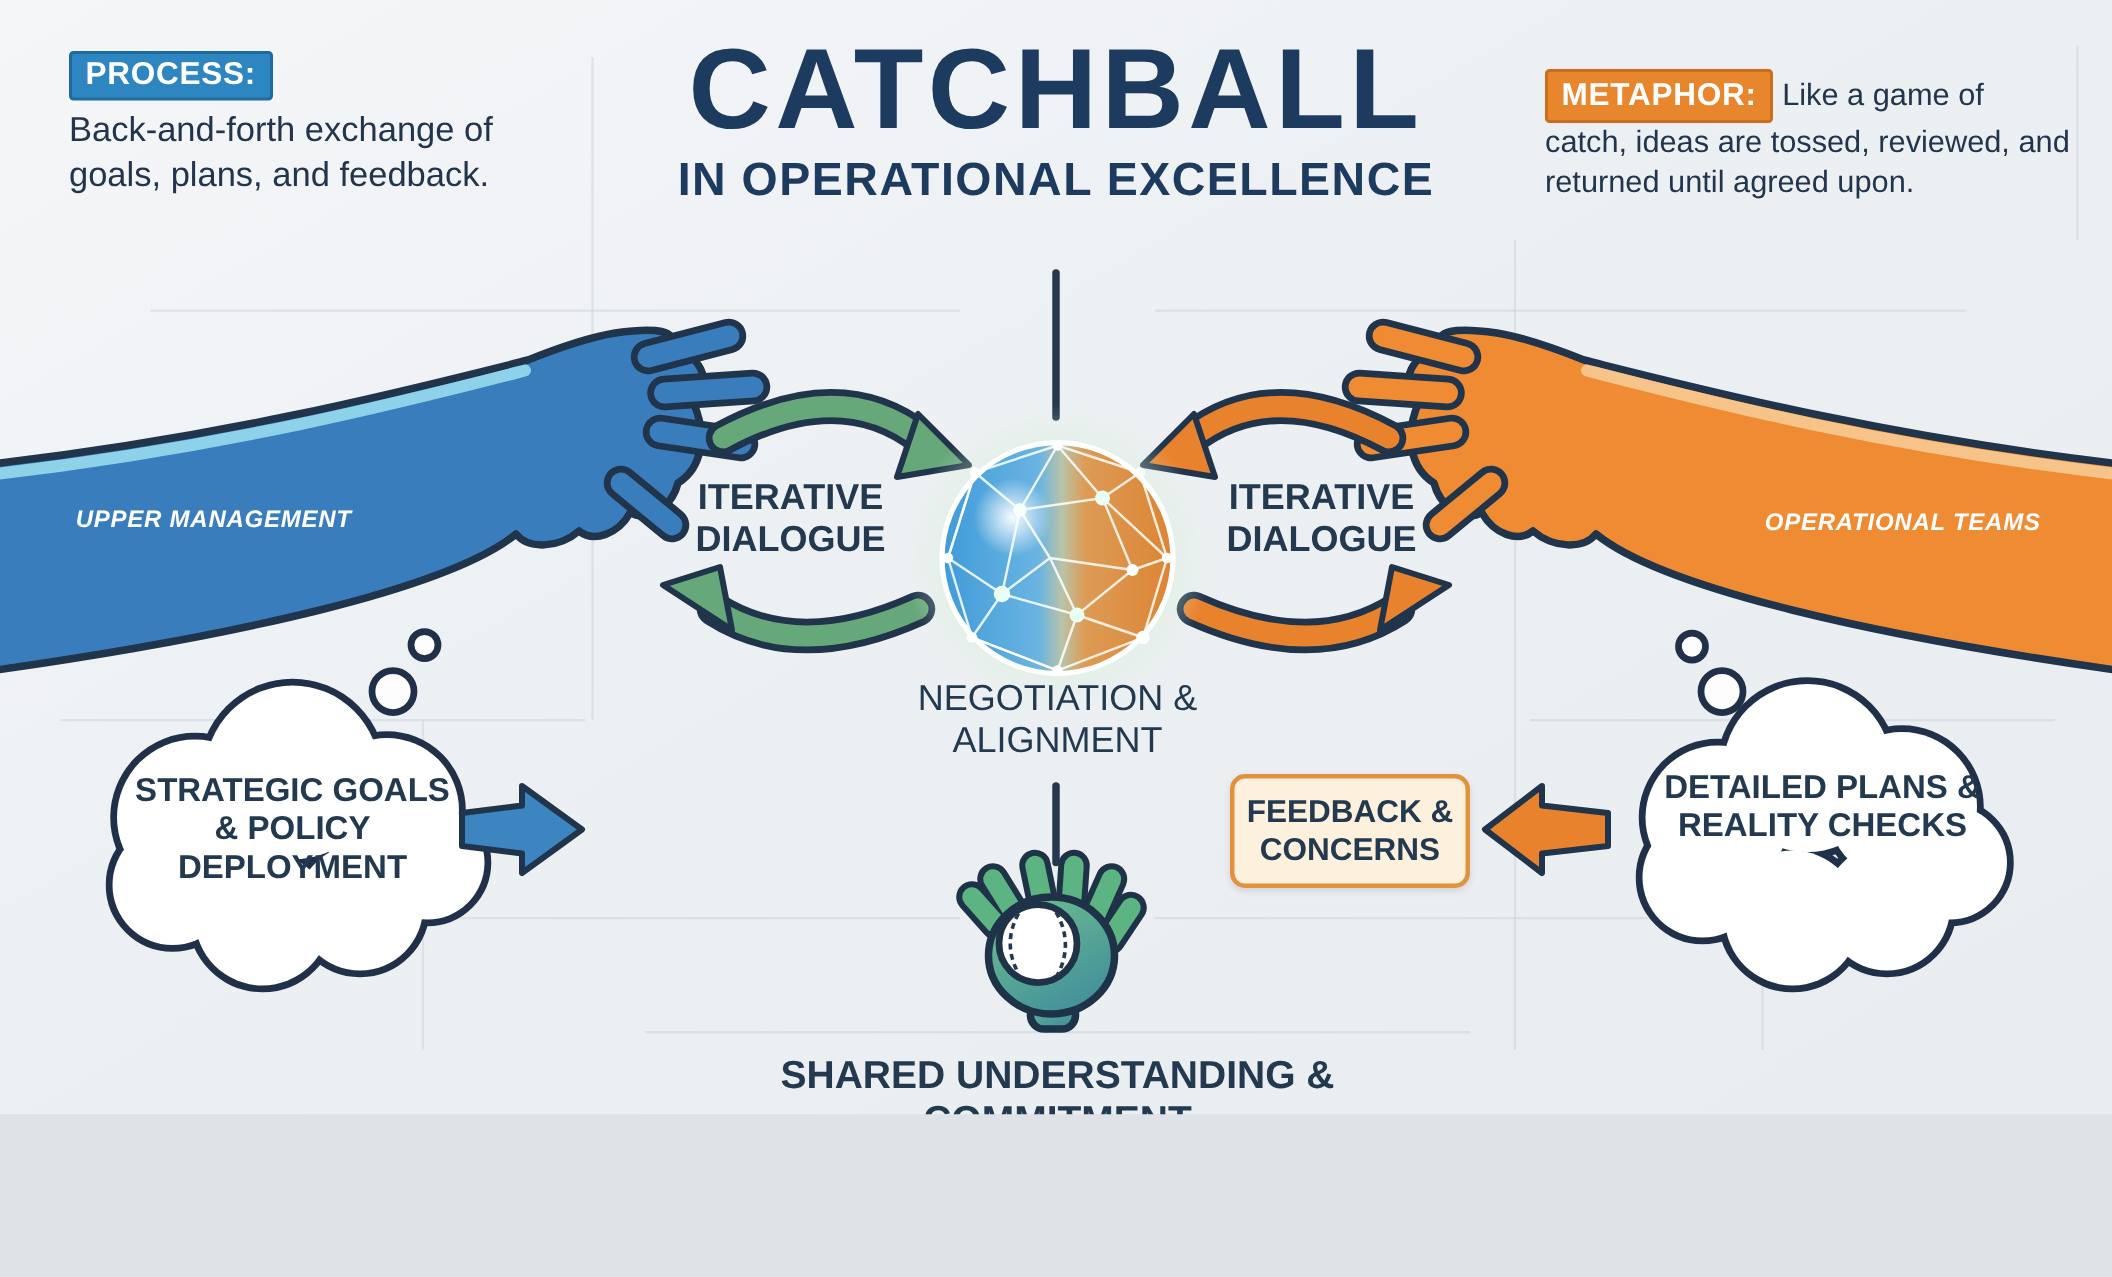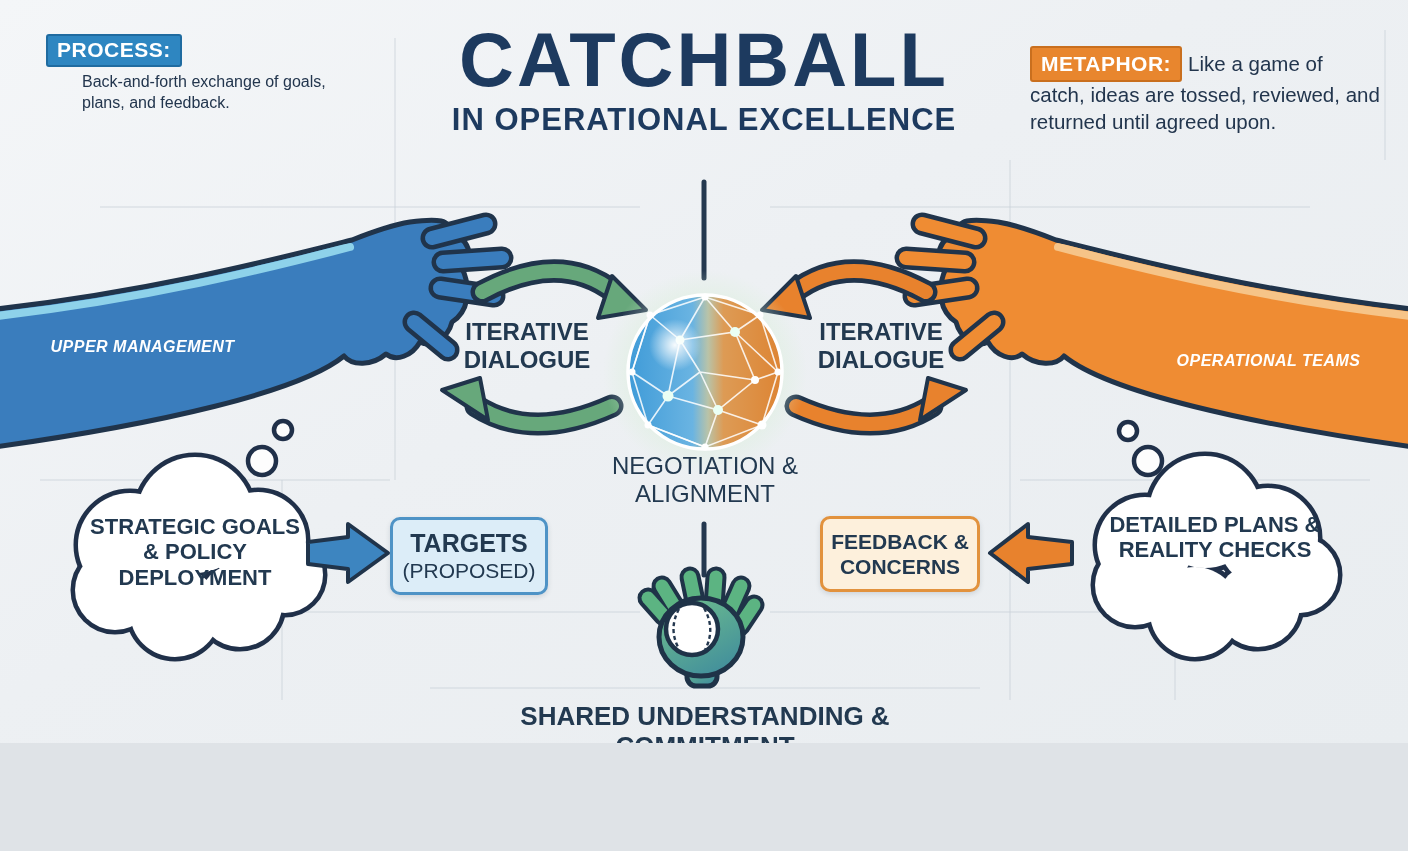--- a/index.html
+++ b/index.html
@@ -12,31 +12,31 @@
   svg{display:block;}
   .txt{position:absolute; z-index:3; color:#223950; line-height:1.15;}
   .center{text-align:center;}
 
   
   .process-block{left:46px; top:34px; width:300px;}
   .badge{display:inline-block; color:#ffffff; font-weight:bold; font-size:21px;
          padding:2px 9px 3px 9px; border-radius:3px; letter-spacing:.5px;}
   .badge.blue{background:#2e86c1; border:2px solid #1f6ba0;}
   .badge.orange{background:#e8862e; border:2px solid #c96f1e;}
-  .annot-text{font-size:16px; color:#22354d; margin-top:5px; line-height:1.3;margin-left:36px;}
+  .annot-text{font-size:23px; color:#22354d; margin-top:5px; line-height:1.3;}
   .metaphor-block{left:1030px; top:46px; width:352px; font-size:20.5px; color:#22354d; line-height:1.3;}
   .metaphor-block .badge{margin-right:6px;}
   .title-block{left:0; right:0; top:22px; text-align:center; color:#1d3a5f;}
   .main-title{font-size:76px; font-weight:bold; letter-spacing:3px; line-height:1;}
   .sub-title{font-size:31px; font-weight:bold; letter-spacing:1px; margin-top:4px;}
 
   
   .arm-label{color:#ffffff; font-weight:bold; font-size:16px; letter-spacing:.5px;font-style:italic;}
   .upper-label{left:35px; top:338px; width:215px;}
-  .oper-label{left:1156px; top:352px; width:225px;}
+  .oper-label{left:1156px; top:340px; width:225px;}
   .iter-label{font-weight:bold; font-size:24px; width:150px;}
   .iter-left{left:452px; top:318px;}
   .iter-right{left:806px; top:318px;}
   .negotiation-label{left:600px; top:452px; width:210px; font-weight:normal; font-size:24px;}
 
   
   .cloud-label{font-weight:bold; font-size:22px;}
   .cloud-left-label{left:85px; top:514px; width:220px;}
   .cloud-right-label{left:1100px; top:512px; width:230px;}
   .flow-box{position:absolute; z-index:3; border-radius:10px; text-align:center;
@@ -295,24 +295,20 @@
   <div class="txt center arm-label oper-label">OPERATIONAL TEAMS</div>
 
   <div class="txt center iter-label iter-left">ITERATIVE DIALOGUE</div>
   <div class="txt center iter-label iter-right">ITERATIVE DIALOGUE</div>
 
   <div class="txt center negotiation-label">NEGOTIATION &amp; ALIGNMENT</div>
 
   <div class="txt center cloud-label cloud-left-label">STRATEGIC GOALS &amp; POLICY DEPLOYMENT</div>
   <div class="txt center cloud-label cloud-right-label">DETAILED PLANS &amp; REALITY CHECKS</div>
 
-  <div class="flow-box targets-box">
-    <div class="box-title">TARGETS</div>
-    <div class="box-sub">(PROPOSED)</div>
-  </div>
 
   <div class="flow-box feedback-box">
     <div class="box-title">FEEDBACK &amp; CONCERNS</div>
   </div>
 
   <div class="txt center shared-label">SHARED UNDERSTANDING &amp; COMMITMENT</div>
 
 
 </div>
 

